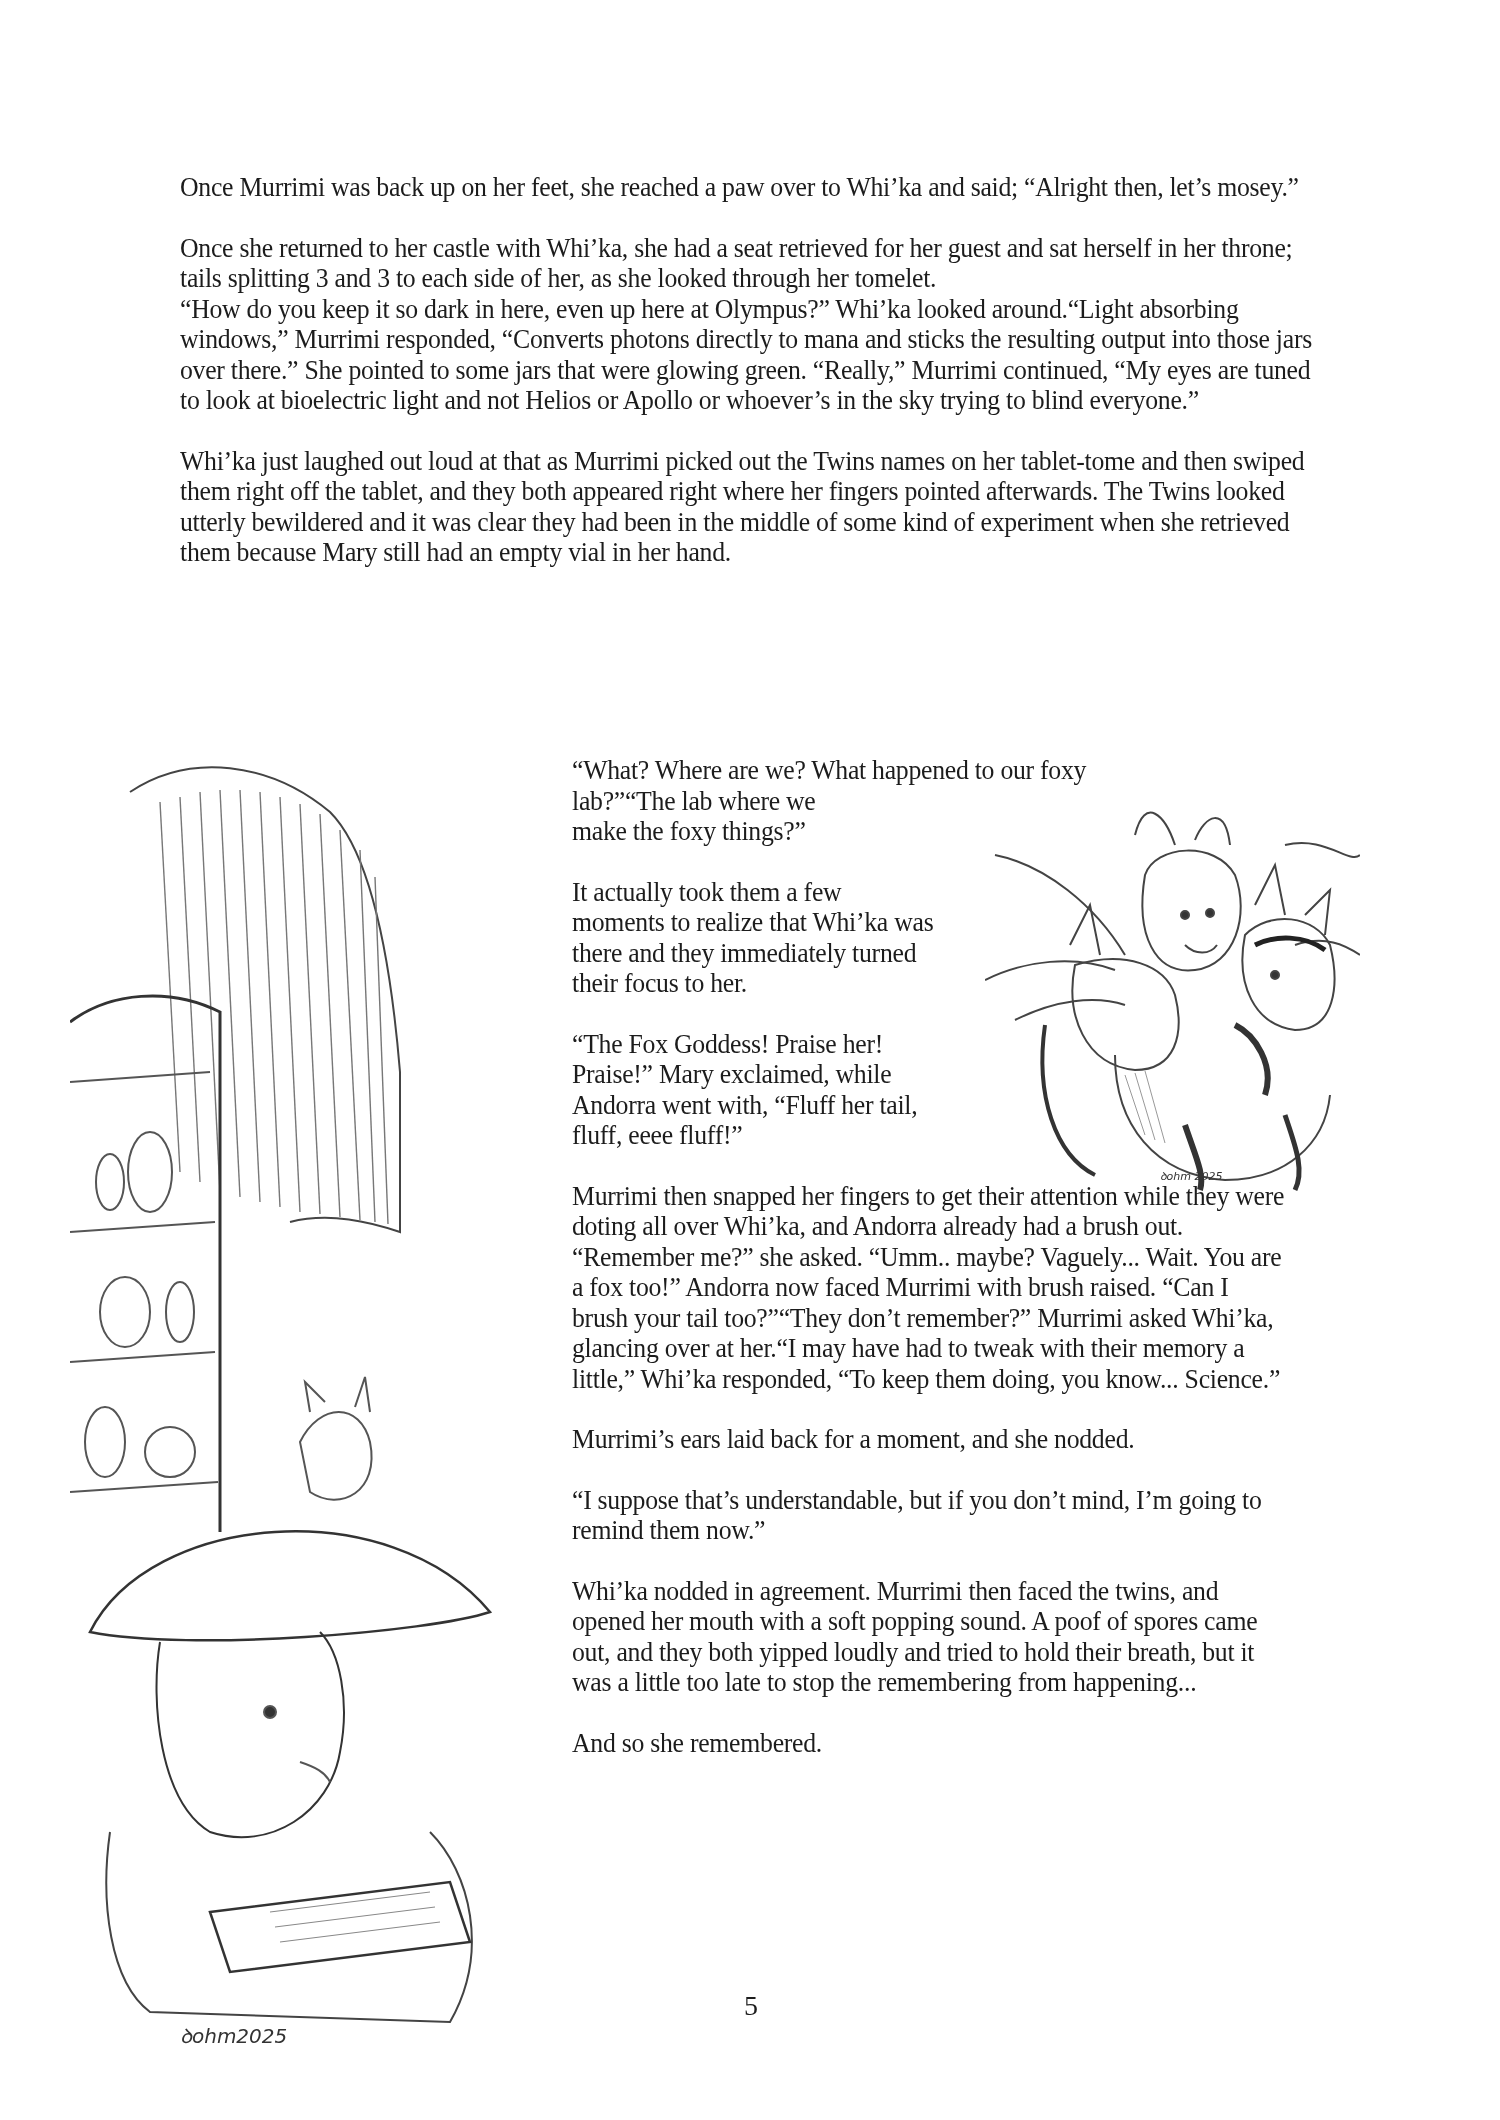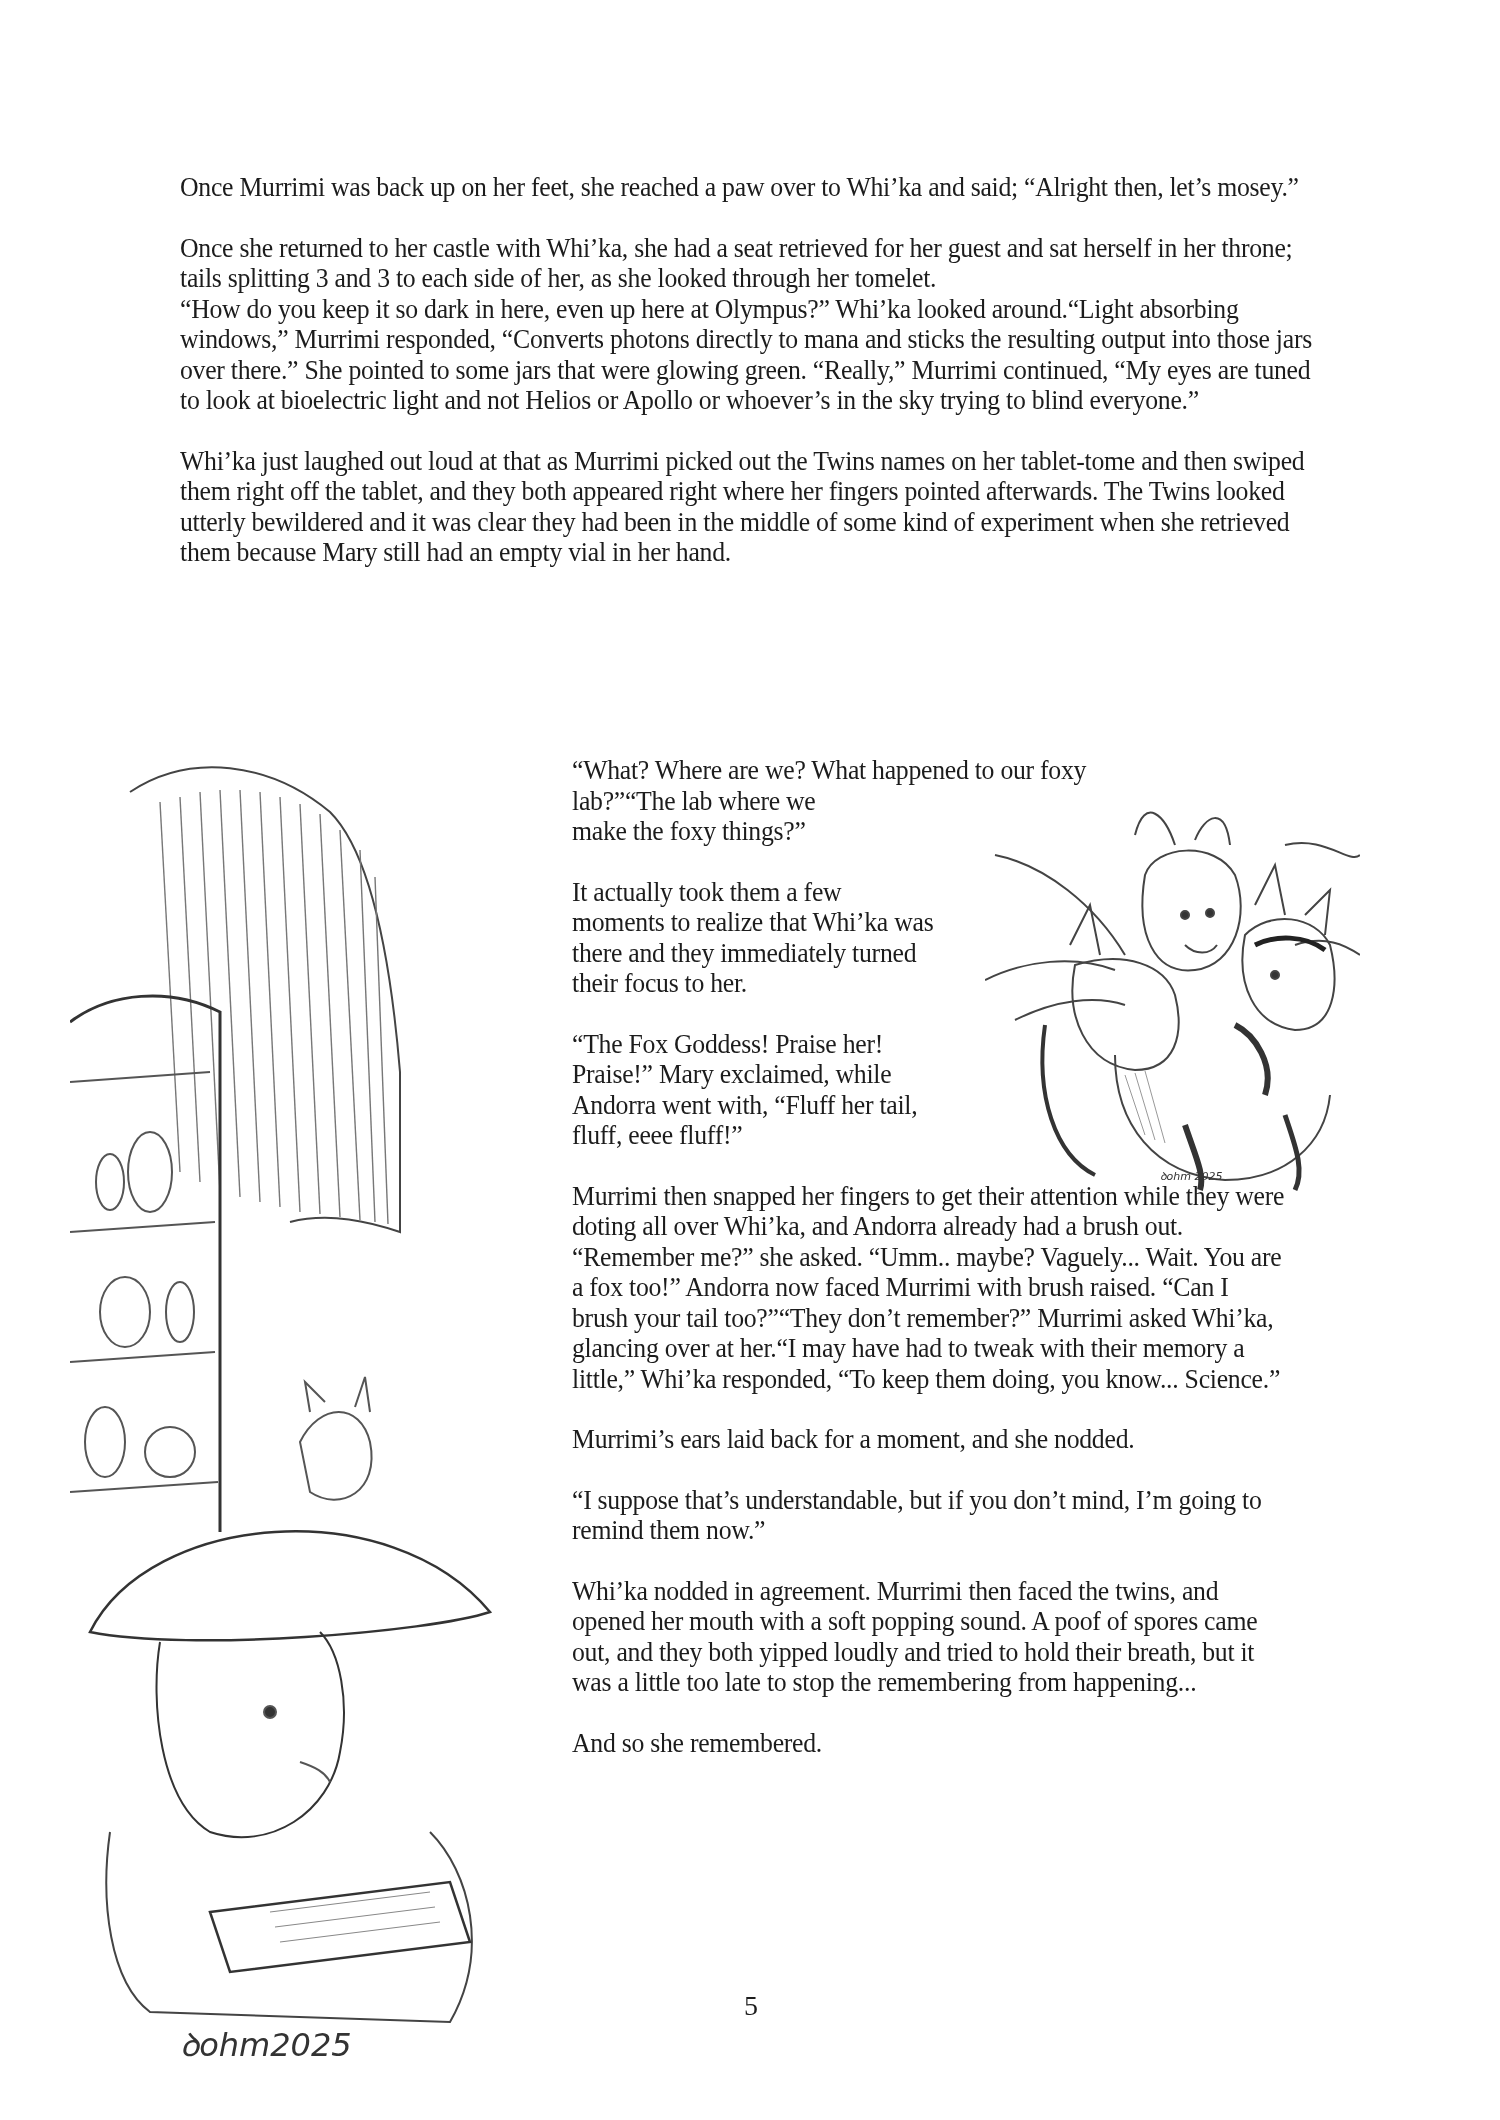--- a/index.html
+++ b/index.html
@@ -14,21 +14,21 @@
                font-size:28px; line-height:30.5px; letter-spacing:-0.3px; transform:scaleX(0.92); transform-origin:left top; }
   .right-col p { margin:0 0 30px 0; }
   .narrow { width:330px; }
   .narrow-wide { width:400px; }
   .full { width:780px; }
   .page-number { position:absolute; left:744px; top:1990px; font-size:28px; }
   .illus { position:absolute; }
   .illus-left { left:70px; top:752px; width:500px; height:1290px; }
   .illus-right { left:985px; top:795px; width:375px; height:410px; }
   .sig { position:absolute; font-family:"DejaVu Sans",sans-serif; font-style:italic; color:#333; }
-  .sig-left { left:180px; top:2022px; font-size:32px; }
+  .sig-left { left:180px; top:2022px; font-size:20px; }
   .sig-right { left:1160px; top:1168px; font-size:11px; }
 </style>
 </head>
 <body>
 
 <div class="page">
 
   <div class="top-text">
     <p>Once Murrimi was back up on her feet, she reached a paw over to Whi’ka and said; “Alright then, let’s mosey.”</p>
     <p class="tight">Once she returned to her castle with Whi’ka, she had a seat retrieved for her guest and sat herself in her throne; tails splitting 3 and 3 to each side of her, as she looked through her tomelet.</p>

